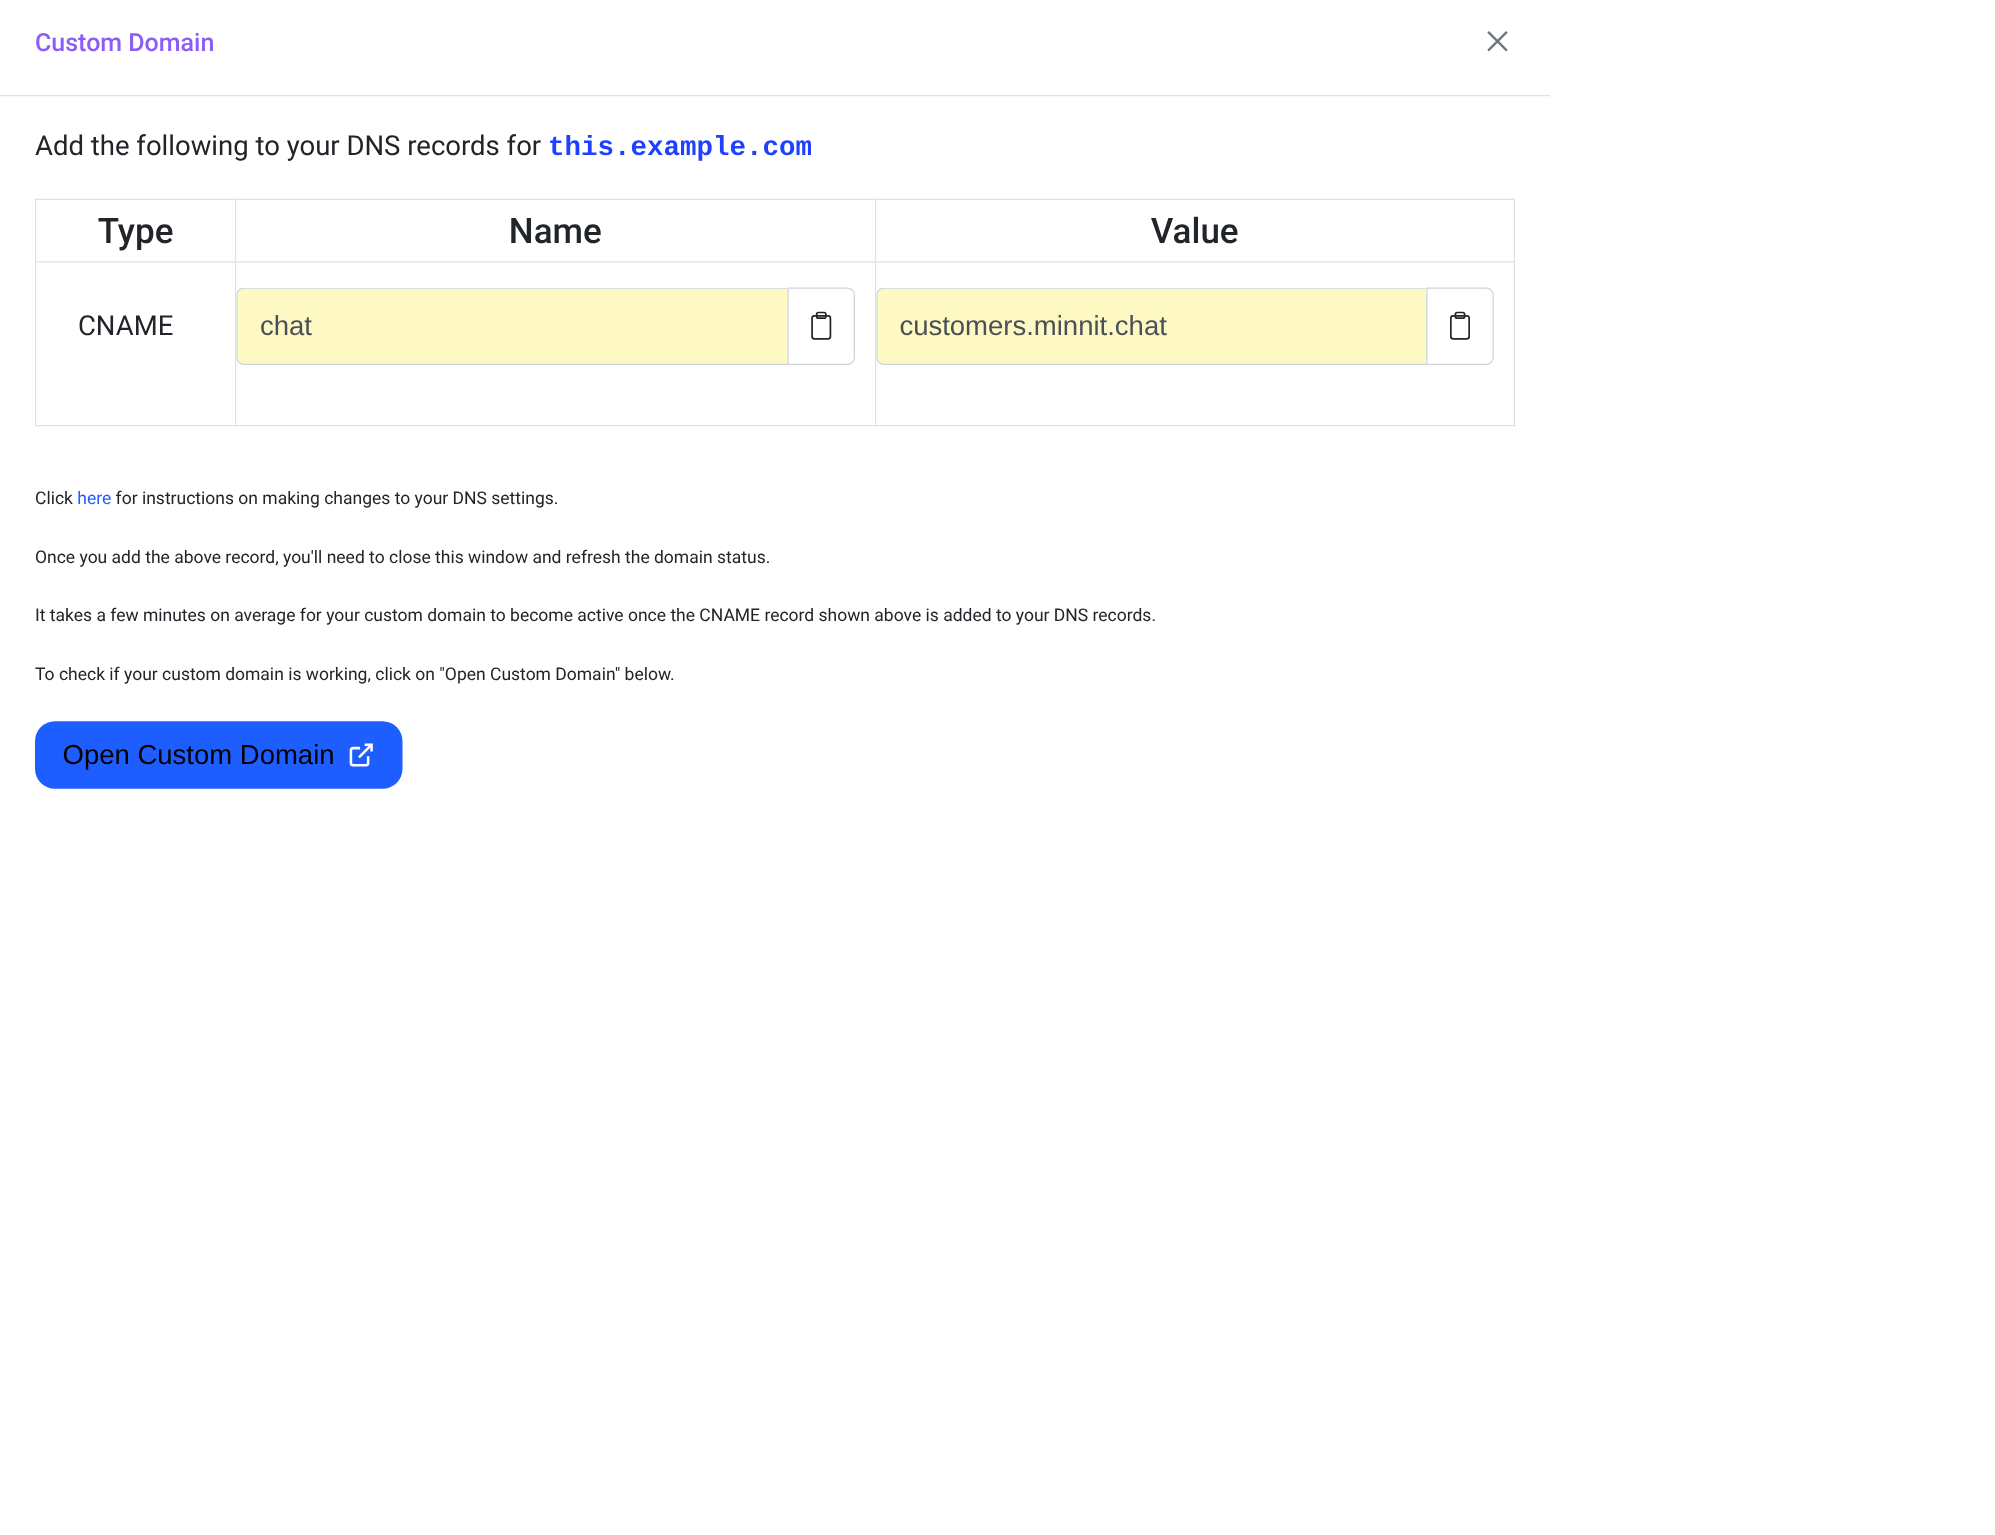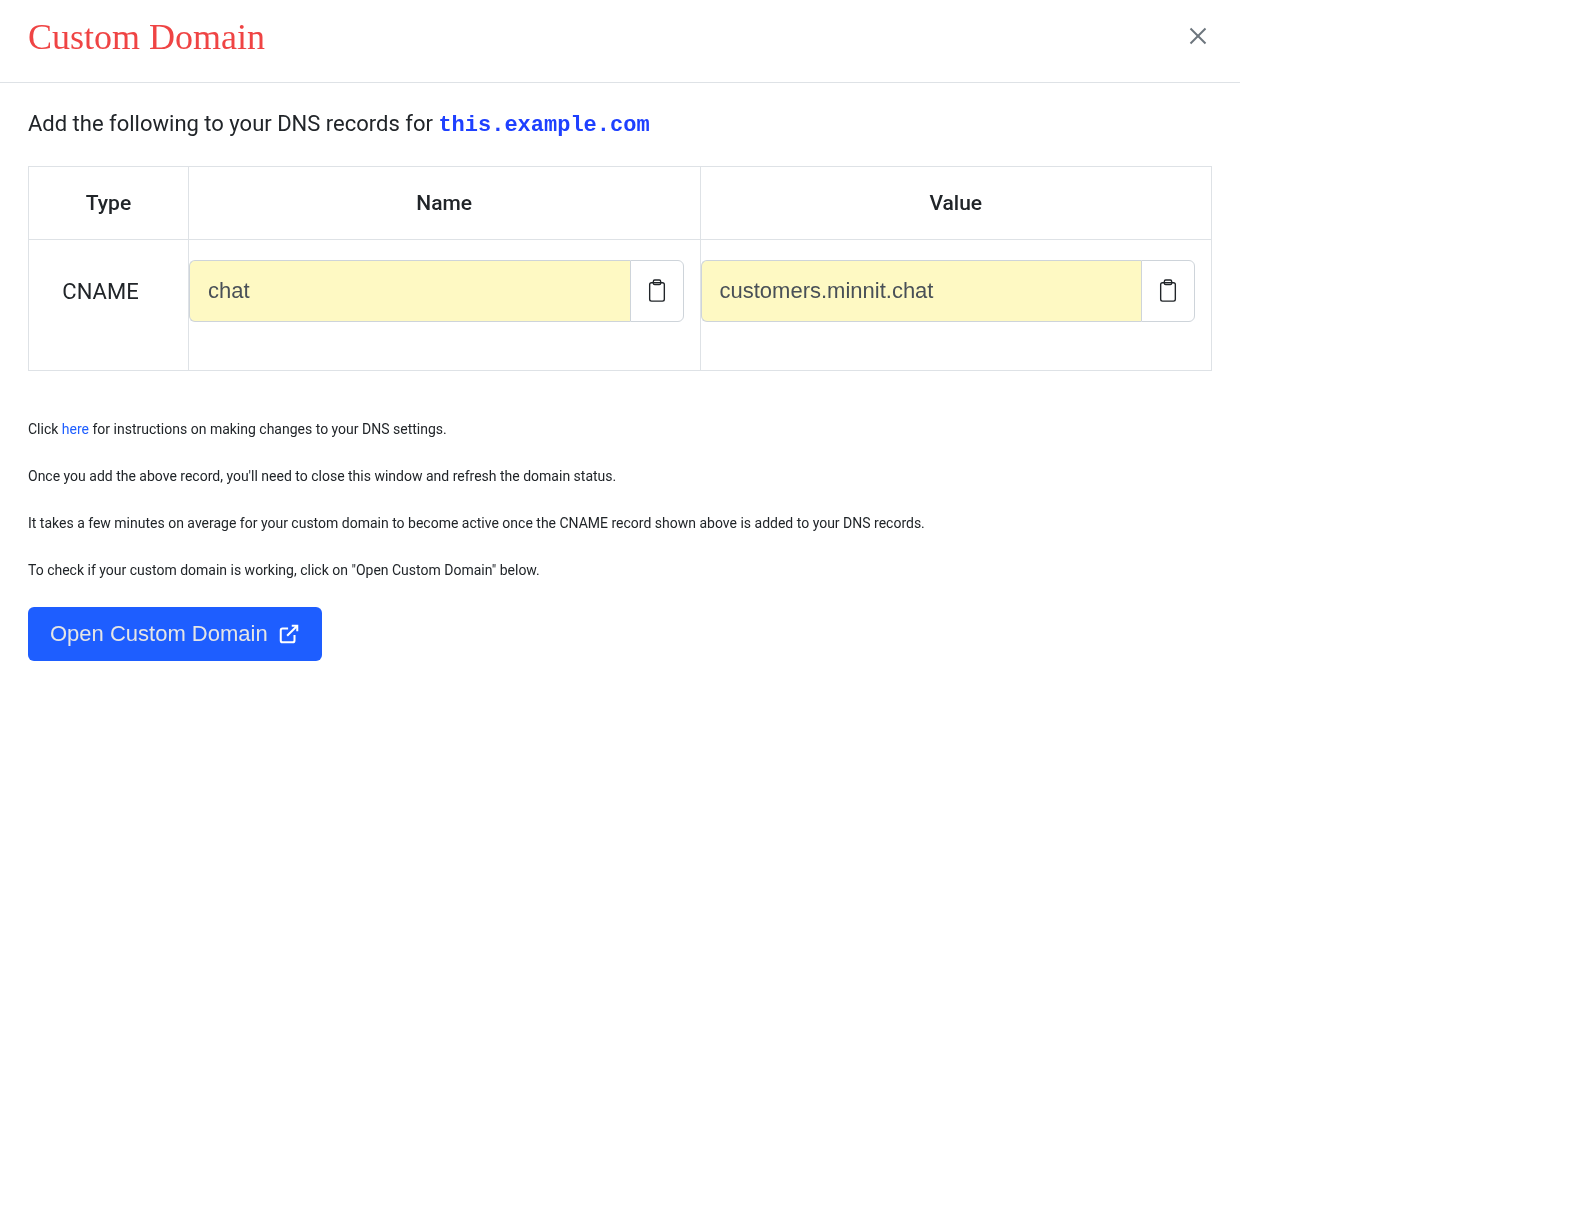--- a/index.html
+++ b/index.html
@@ -17,24 +17,23 @@
       background: #ffffff;
     }
     .modal-header {
       display: flex;
       justify-content: space-between;
       align-items: center;
       padding: 16px 24px 24px 28px;
       border-bottom: 1px solid #dee2e6;
     }
     .modal-title {
-      font-size: 36px;
+      font-size: 20px;
       font-weight: 500;
-      color: #ef4444;
-      font-family: Liberation Serif, serif;
+      color: #8b5cf6;
     }
     .close-x {
       font-size: 28px;
       color: #6c757d;
       cursor: pointer;
       background: none;
       border: none;
       padding: 4px 8px;
       line-height: 1;
     }
@@ -57,23 +56,23 @@
       margin-bottom: 48px;
     }
     table.dns-table th,
     table.dns-table td {
       border: 1px solid #dee2e6;
       padding: 0;
       text-align: center;
       vertical-align: middle;
     }
     table.dns-table th {
-      font-size: 21px;
+      font-size: 28px;
       font-weight: 500;
-      padding: 24px 16px;
+      padding: 8px 16px;
       background: #ffffff;
     }
     .th-type { width: 160px; }
     table.dns-table td {
       padding: 20px 16px 48px 0;
       font-size: 22px;
     }
     .td-type {
       font-weight: 400;
       vertical-align: top;
@@ -119,23 +118,23 @@
     .link-here {
       color: #1e5eff;
       text-decoration: none;
       cursor: pointer;
     }
     .btn-primary {
       display: inline-flex;
       align-items: center;
       gap: 10px;
       background: #1e5eff;
-      color: #e5e5e5;
+      color: #000000;
       border: none;
-      border-radius: 6px;
+      border-radius: 16px;
       padding: 14px 22px;
       font-size: 22px;
       cursor: pointer;
       margin-bottom: 24px;
     }
     .btn-primary svg {
       width: 22px;
       height: 22px;
     }
     .btn-close-primary {

